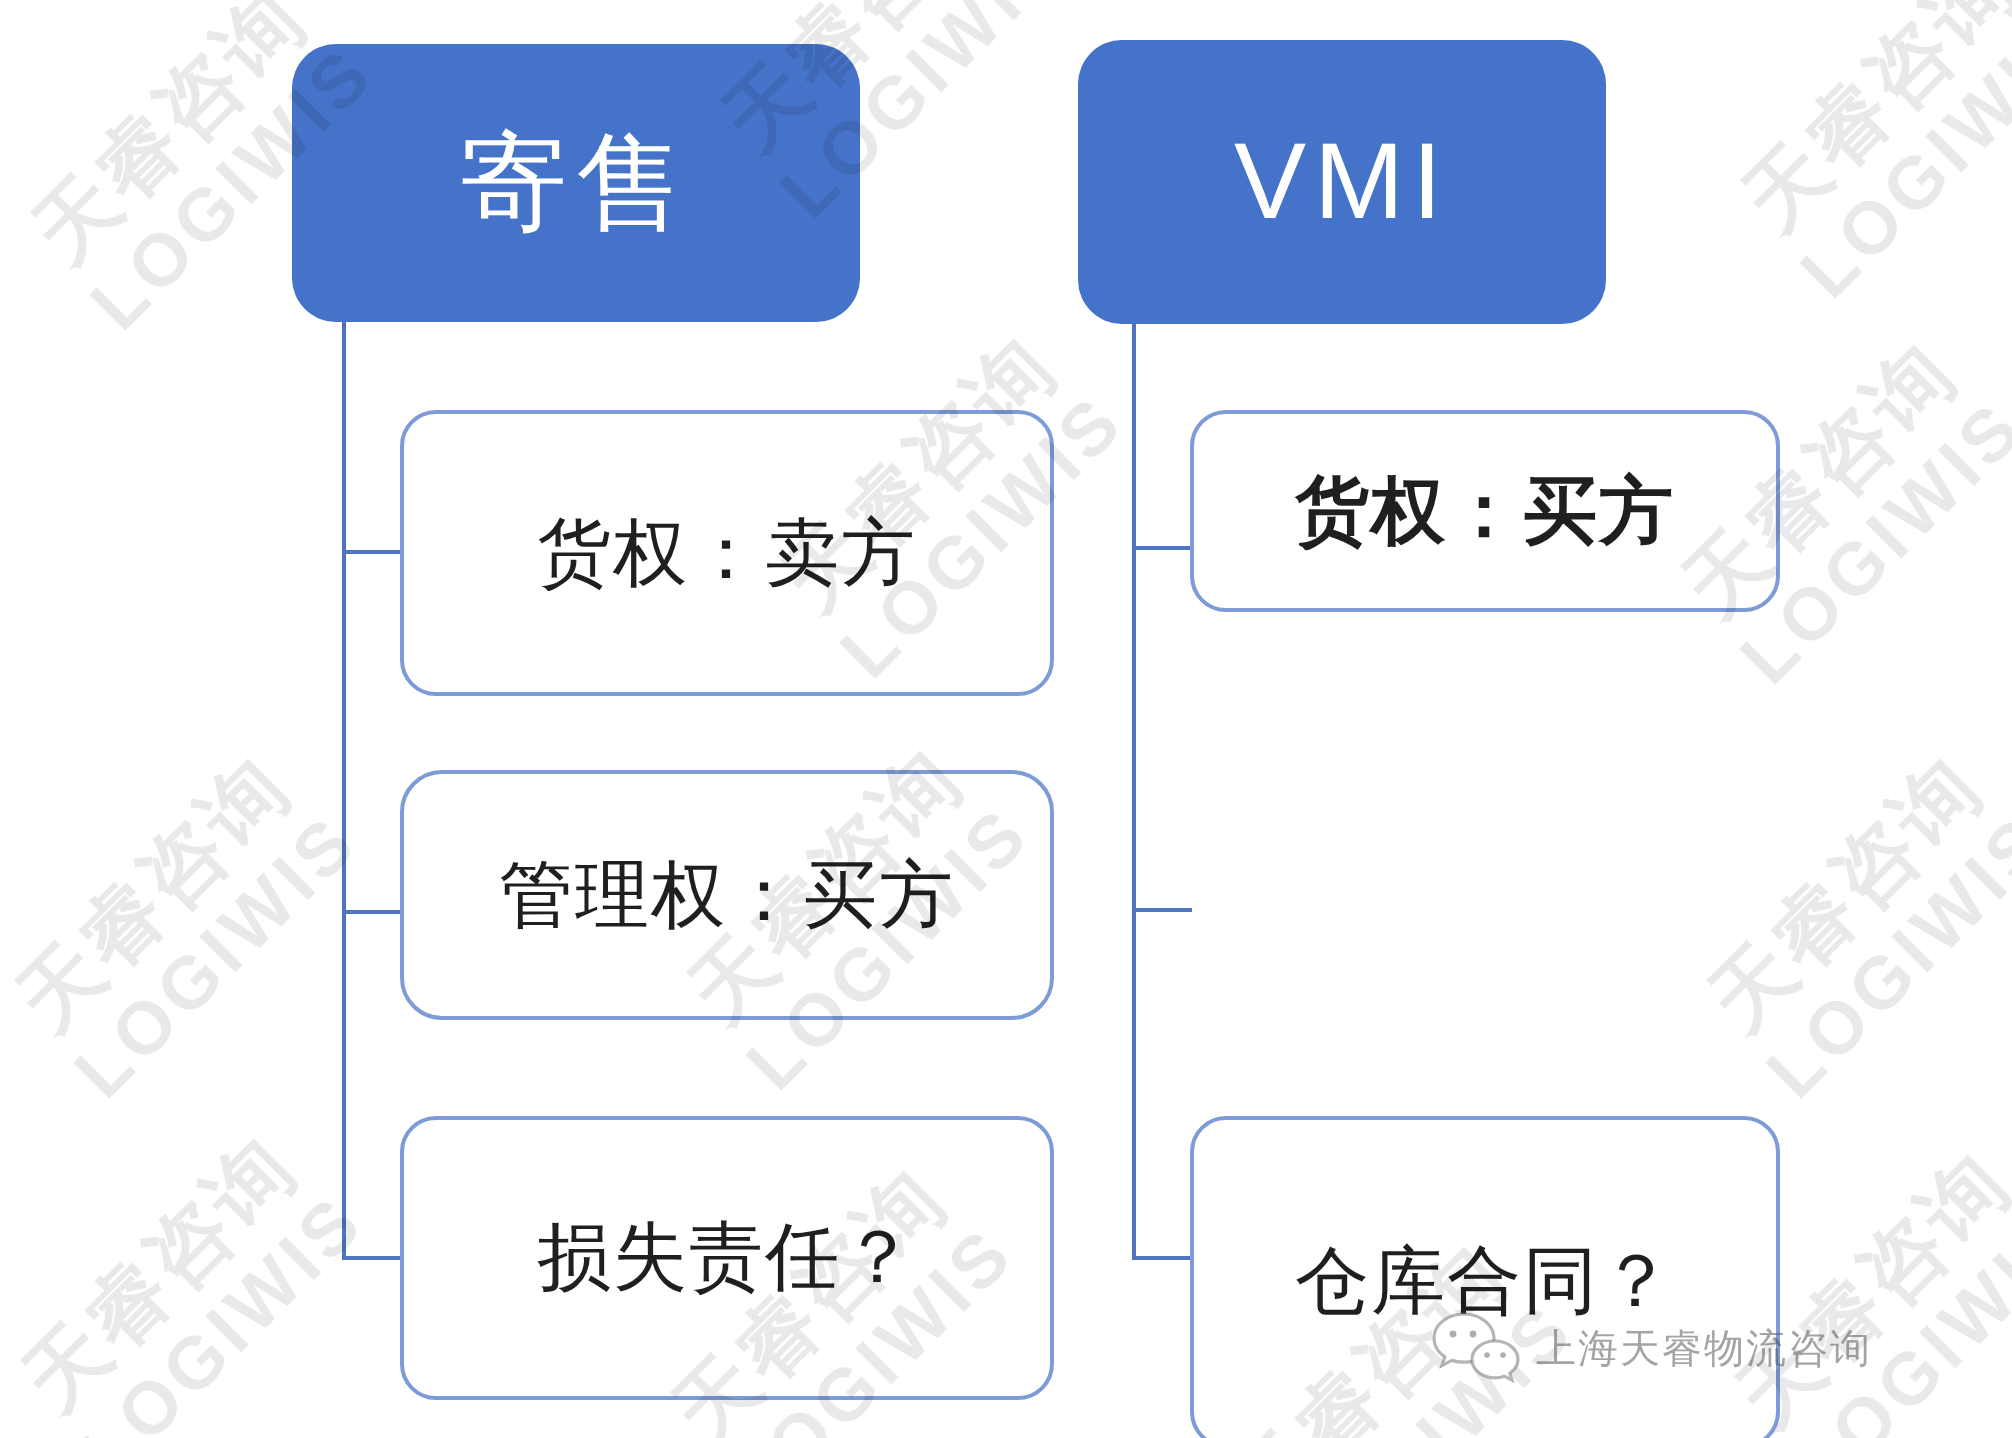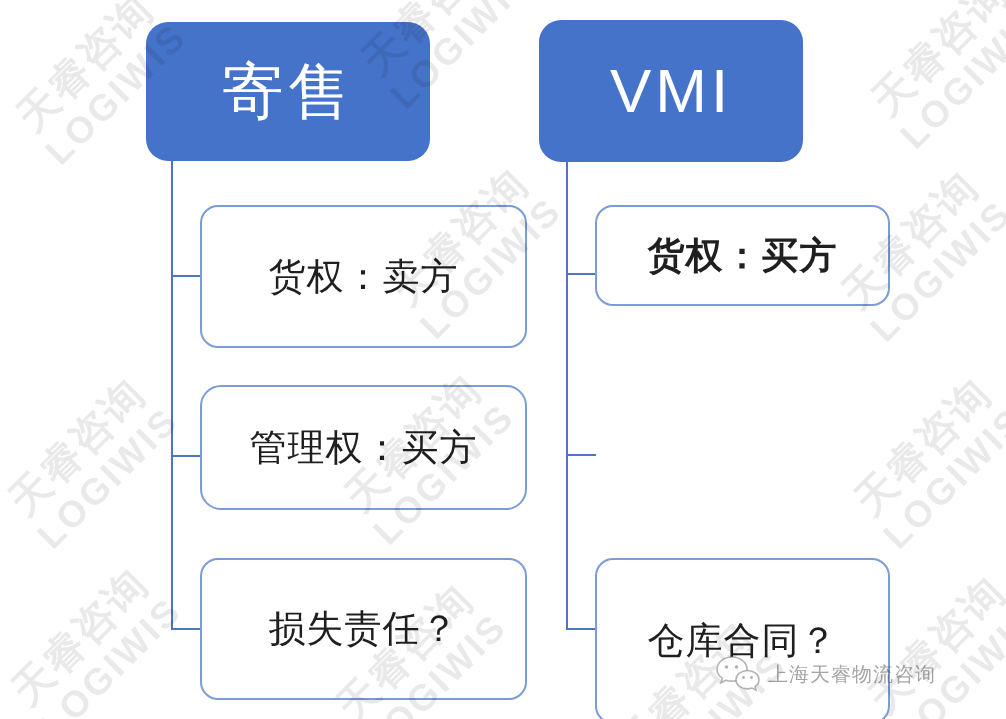--- a/index.html
+++ b/index.html
@@ -28,21 +28,21 @@
     position: absolute;
     background: var(--header-fill, #4573C9);
     color: var(--header-text, #ffffff);
     border-radius: 22px;
     display: flex;
     align-items: center;
     justify-content: center;
     z-index: 2;
   }
   .hdr span {
-    font-size: 62px;
+    font-size: 54px;
     letter-spacing: 4px;
     line-height: 1;
   }
   
   .child {
     position: absolute;
     background: var(--box-fill, #ffffff);
     border: 2px solid var(--box-border, #7c9bd7);
     border-radius: 18px;
     display: flex;

